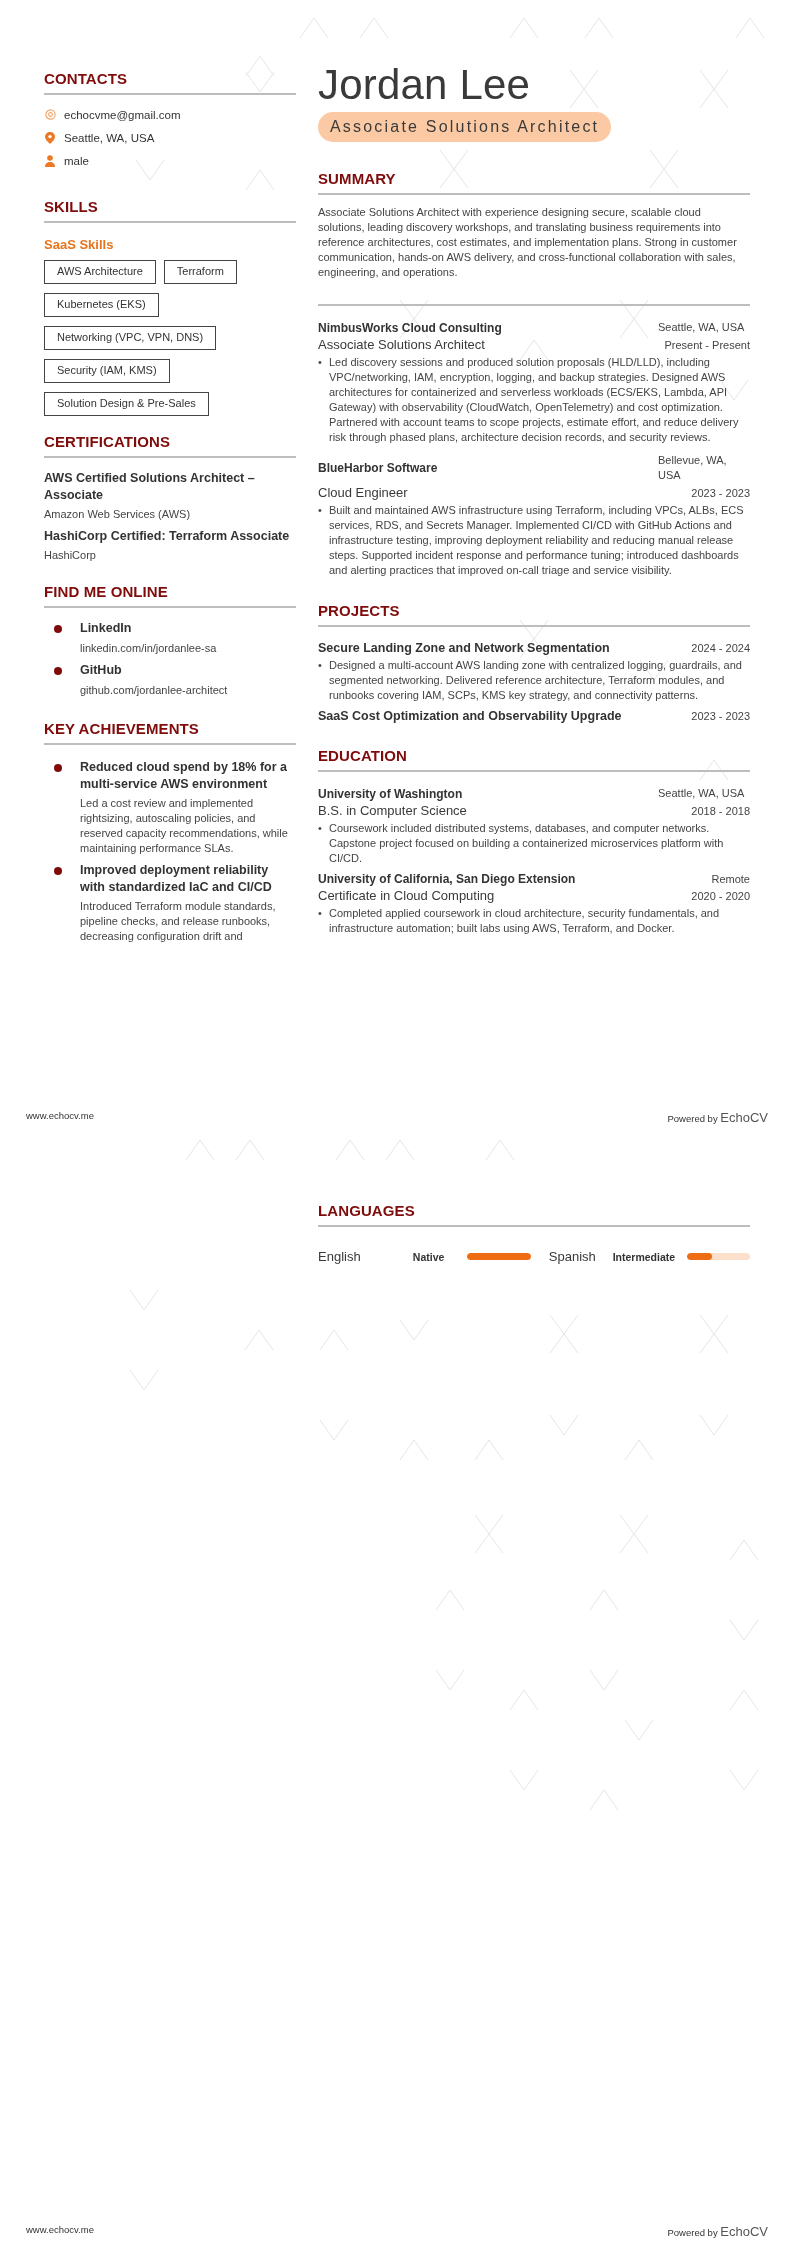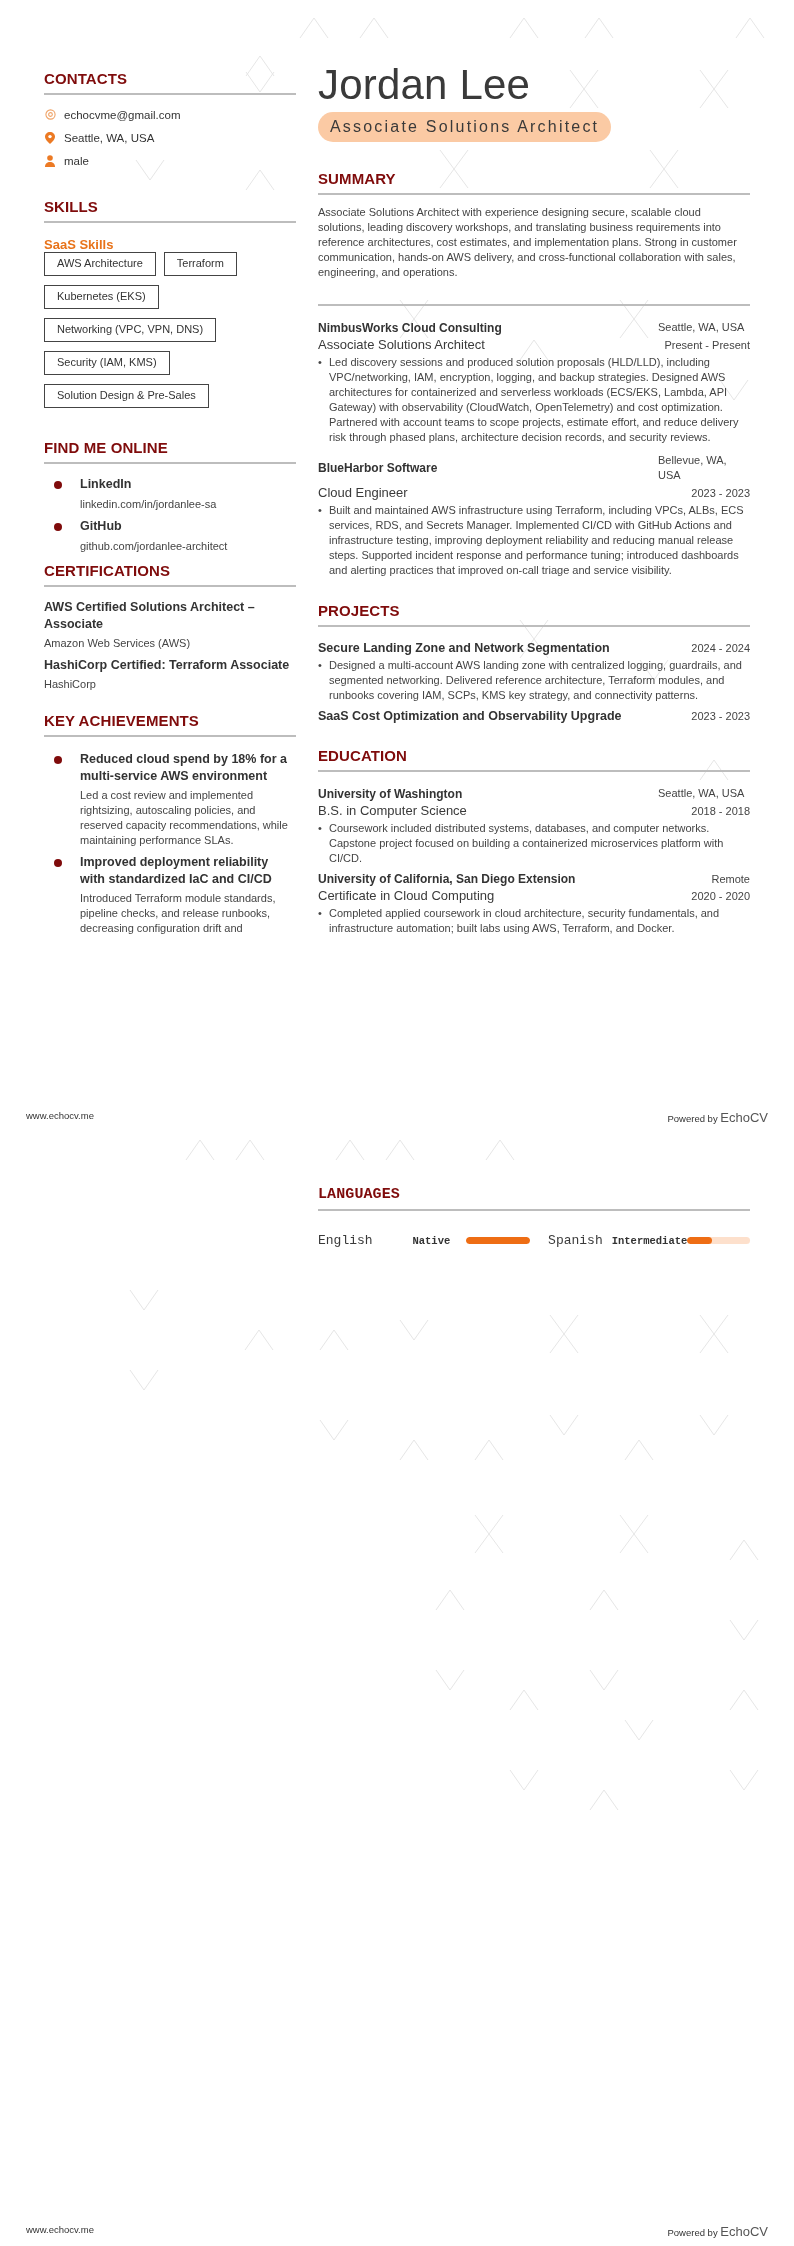--- a/index.html
+++ b/index.html
@@ -24,21 +24,21 @@
     .sec-title {
       font-weight: 700; font-size: 15px; color: #7f0b0b;
       letter-spacing: 0.1px; line-height: 18px;
     }
     .sec-rule { height: 2px; background: #bdbdbd; margin-top: 5px; }
 
     .contact-row { display: flex; align-items: center; height: 23px; font-size: 11.5px; color: #333; }
     .contact-row .ic { width: 12px; height: 12px; margin-right: 8px; display: inline-flex; align-items: center; justify-content: center; }
 
     .core-skills-label { color: #e8731a; font-weight: 700; font-size: 13px; margin-top: 14px; }
-    .chips { display: flex; flex-wrap: wrap; gap: 0 8px; margin-top: 0; }
+    .chips { display: flex; flex-wrap: wrap; gap: 0 8px; margin-top: 8px; }
     .chip {
       border: 1.5px solid #444; padding: 0 12px; height: 24px; line-height: 21px;
       font-size: 11px; color: #333; margin-bottom: 9px; background: rgba(255,255,255,0.6);
     }
 
     .cert-name { font-weight: 700; font-size: 12.5px; line-height: 17px; color: #333; }
     .cert-issuer { font-size: 11px; color: #444; margin-top: 4px; margin-bottom: 8px; }
 
     .online-item { position: relative; padding-left: 36px; margin-bottom: 6px; }
     .online-item .dot, .ach-item .dot {
@@ -203,48 +203,48 @@
         <span class="chip">Kubernetes (EKS)</span>
         <div style="width:100%;"></div>
         <span class="chip">Networking (VPC, VPN, DNS)</span>
         <div style="width:100%;"></div>
         <span class="chip">Security (IAM, KMS)</span>
         <div style="width:100%;"></div>
         <span class="chip">Solution Design &amp; Pre-Sales</span>
       </div>
     </section>
 
+    <section style="margin-top:8px;">
+      <div class="sec-title">CERTIFICATIONS</div>
+      <div class="sec-rule"></div>
+      <div style="margin-top:12px;">
+        <div>
+          <div class="cert-name">AWS Certified Solutions Architect – Associate</div>
+          <div class="cert-issuer">Amazon Web Services (AWS)</div>
+        </div>
+        <div>
+          <div class="cert-name">HashiCorp Certified: Terraform Associate</div>
+          <div class="cert-issuer">HashiCorp</div>
+        </div>
+      </div>
+    </section>
+
     <section style="margin-top:22px;">
       <div class="sec-title">FIND ME ONLINE</div>
       <div class="sec-rule"></div>
       <div style="margin-top:12px;">
         <div class="online-item">
           <span class="dot"></span>
           <div class="online-name">LinkedIn</div>
           <div class="online-url">linkedin.com/in/jordanlee-sa</div>
         </div>
         <div class="online-item">
           <span class="dot"></span>
           <div class="online-name">GitHub</div>
           <div class="online-url">github.com/jordanlee-architect</div>
-        </div>
-      </div>
-    </section>
-
-    <section style="margin-top:8px;">
-      <div class="sec-title">CERTIFICATIONS</div>
-      <div class="sec-rule"></div>
-      <div style="margin-top:12px;">
-        <div>
-          <div class="cert-name">AWS Certified Solutions Architect – Associate</div>
-          <div class="cert-issuer">Amazon Web Services (AWS)</div>
-        </div>
-        <div>
-          <div class="cert-name">HashiCorp Certified: Terraform Associate</div>
-          <div class="cert-issuer">HashiCorp</div>
         </div>
       </div>
     </section>
 
     <section style="margin-top:22px;">
       <div class="sec-title">KEY ACHIEVEMENTS</div>
       <div class="sec-rule"></div>
       <div style="margin-top:14px;">
         <div class="ach-item">
           <span class="dot"></span>
@@ -363,21 +363,21 @@
   <div class="footer" style="top:1110px;">
     <span class="url">www.echocv.me</span>
     <span class="powered">
       <span>Powered by</span>
       <span class="brand">EchoCV</span>
     </span>
   </div>
 </div>
 
 <div class="page page2">
-  <div class="right" style="top:46px;font-family:Liberation Mono, monospace;">
+  <div class="right" style="top:62px;">
     <section>
       <div class="sec-title">LANGUAGES</div>
       <div class="sec-rule"></div>
       <div class="lang-row">
         <span class="lang-name" style="width:98px;">English</span>
         <span class="lang-level" style="width:56px;">Native</span>
         <div class="bar" style="width:66px;">
           <div class="fill" style="width:100%;"></div>
         </div>
         <span class="lang-name" style="margin-left:18px; width:66px;">Spanish</span>

